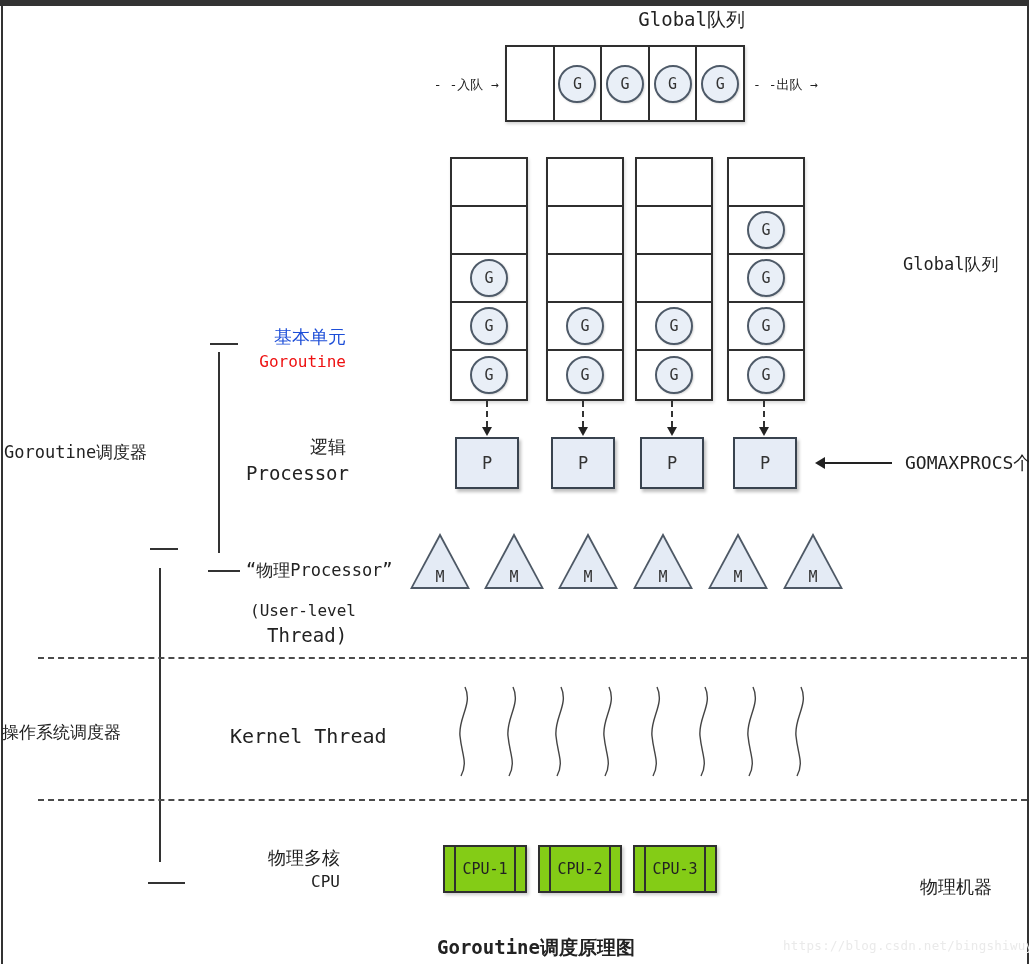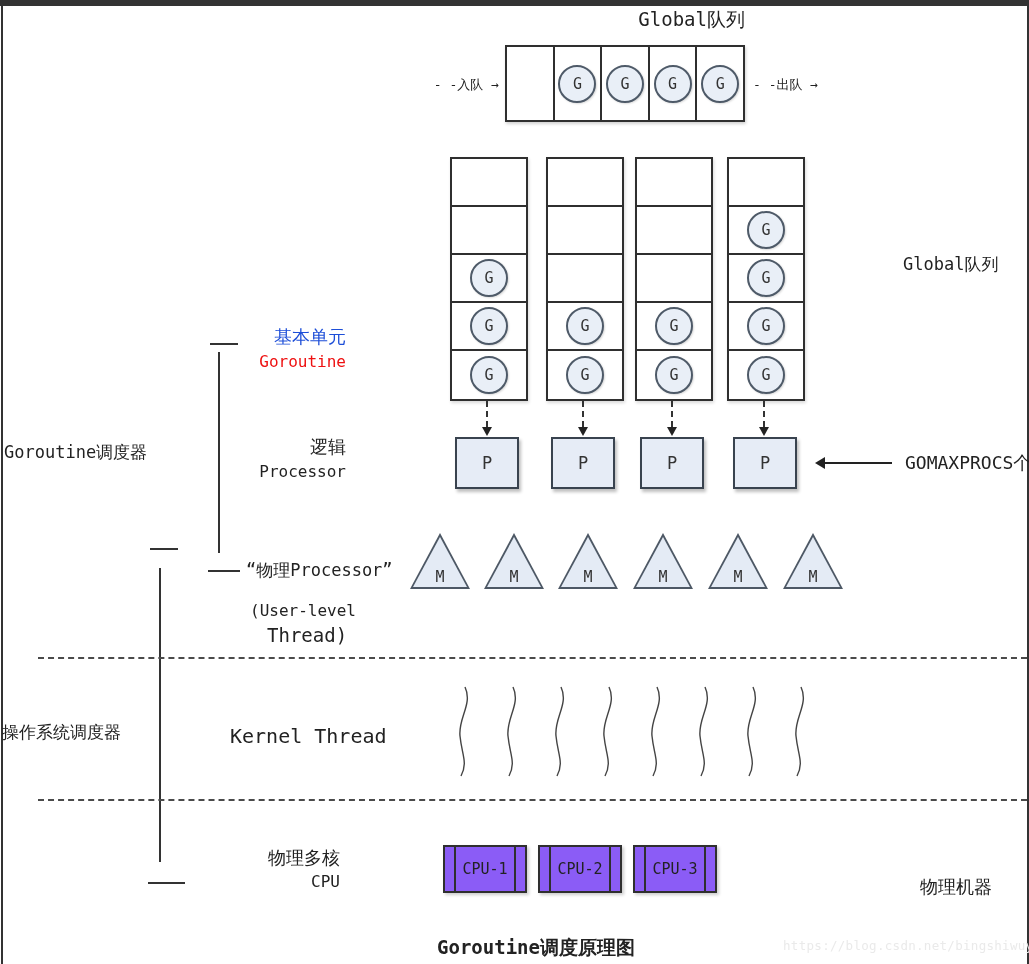--- a/index.html
+++ b/index.html
@@ -43,21 +43,21 @@
   .t-in{position:absolute;left:3px;right:3px;top:4px;bottom:2px;background:#e4ebf5;
         clip-path:polygon(50% 0,100% 100%,0 100%);}
   .t-lbl{position:absolute;bottom:3px;width:100%;text-align:center;font-size:15px;color:#333;}
   
   .hline{position:absolute;height:0;border-top:2px solid #333;}
   .vline{position:absolute;width:0;border-left:2px solid #333;}
   .dashed-sep{position:absolute;left:38px;width:989px;height:0;border-top:2px dashed #4a4a4a;}
   
   .wave{position:absolute;top:684px;}
   
-  .cpu-box{position:absolute;top:845px;width:84px;height:48px;border:2px solid #2f2f2f;background:#8b5cf6;
+  .cpu-box{position:absolute;top:845px;width:84px;height:48px;border:2px solid #2f2f2f;background:#84cc16;
            display:flex;align-items:center;justify-content:center;font-size:15px;color:#222;
            box-sizing:border-box;box-shadow:2px 2px 3px rgba(0,0,0,.2);}
   .cpu-box::before,.cpu-box::after{content:"";position:absolute;top:0;bottom:0;width:2px;background:#2f2f2f;}
   .cpu-box::before{left:9px;}
   .cpu-box::after{right:9px;}
   .watermark{position:absolute;left:783px;top:938px;font-size:12.5px;color:#eaeaea;letter-spacing:.3px;}
 </style>
 </head>
 <body>
 
@@ -163,21 +163,21 @@
   <div class="lbl ctr" style="left:240px;top:326px;width:106px;font-size:18px;color:#1d4ed8;">基本单元</div>
   <div class="lbl ctr" style="left:240px;top:352px;width:106px;font-size:16px;color:#ee1111;">Goroutine</div>
 
   <div class="hline" style="left:210px;top:343px;width:28px;"></div>
   <div class="vline" style="left:218px;top:352px;height:201px;"></div>
   <div class="hline" style="left:150px;top:548px;width:28px;"></div>
 
   <div class="lbl" style="left:4px;top:442px;font-size:17px;text-align:right;">Goroutine调度器</div>
 
   <div class="lbl ctr" style="left:246px;top:436px;width:100px;font-size:18px;">逻辑</div>
-  <div class="lbl ctr" style="left:246px;top:462px;width:100px;font-size:16px;">Processor</div>
+  <div class="lbl ctr" style="left:246px;top:462px;width:100px;font-size:19px;">Processor</div>
 
   <div class="hline" style="left:208px;top:570px;width:32px;"></div>
   <div class="lbl" style="left:246px;top:560px;font-size:17px;">“物理Processor”</div>
 
   <div class="vline" style="left:159px;top:568px;height:294px;"></div>
   <div class="hline" style="left:148px;top:882px;width:37px;"></div>
 
   <div class="lbl" style="left:250px;top:601px;font-size:16px;">(User-level</div>
   <div class="lbl" style="left:267px;top:624px;font-size:19px;">Thread)</div>
 

